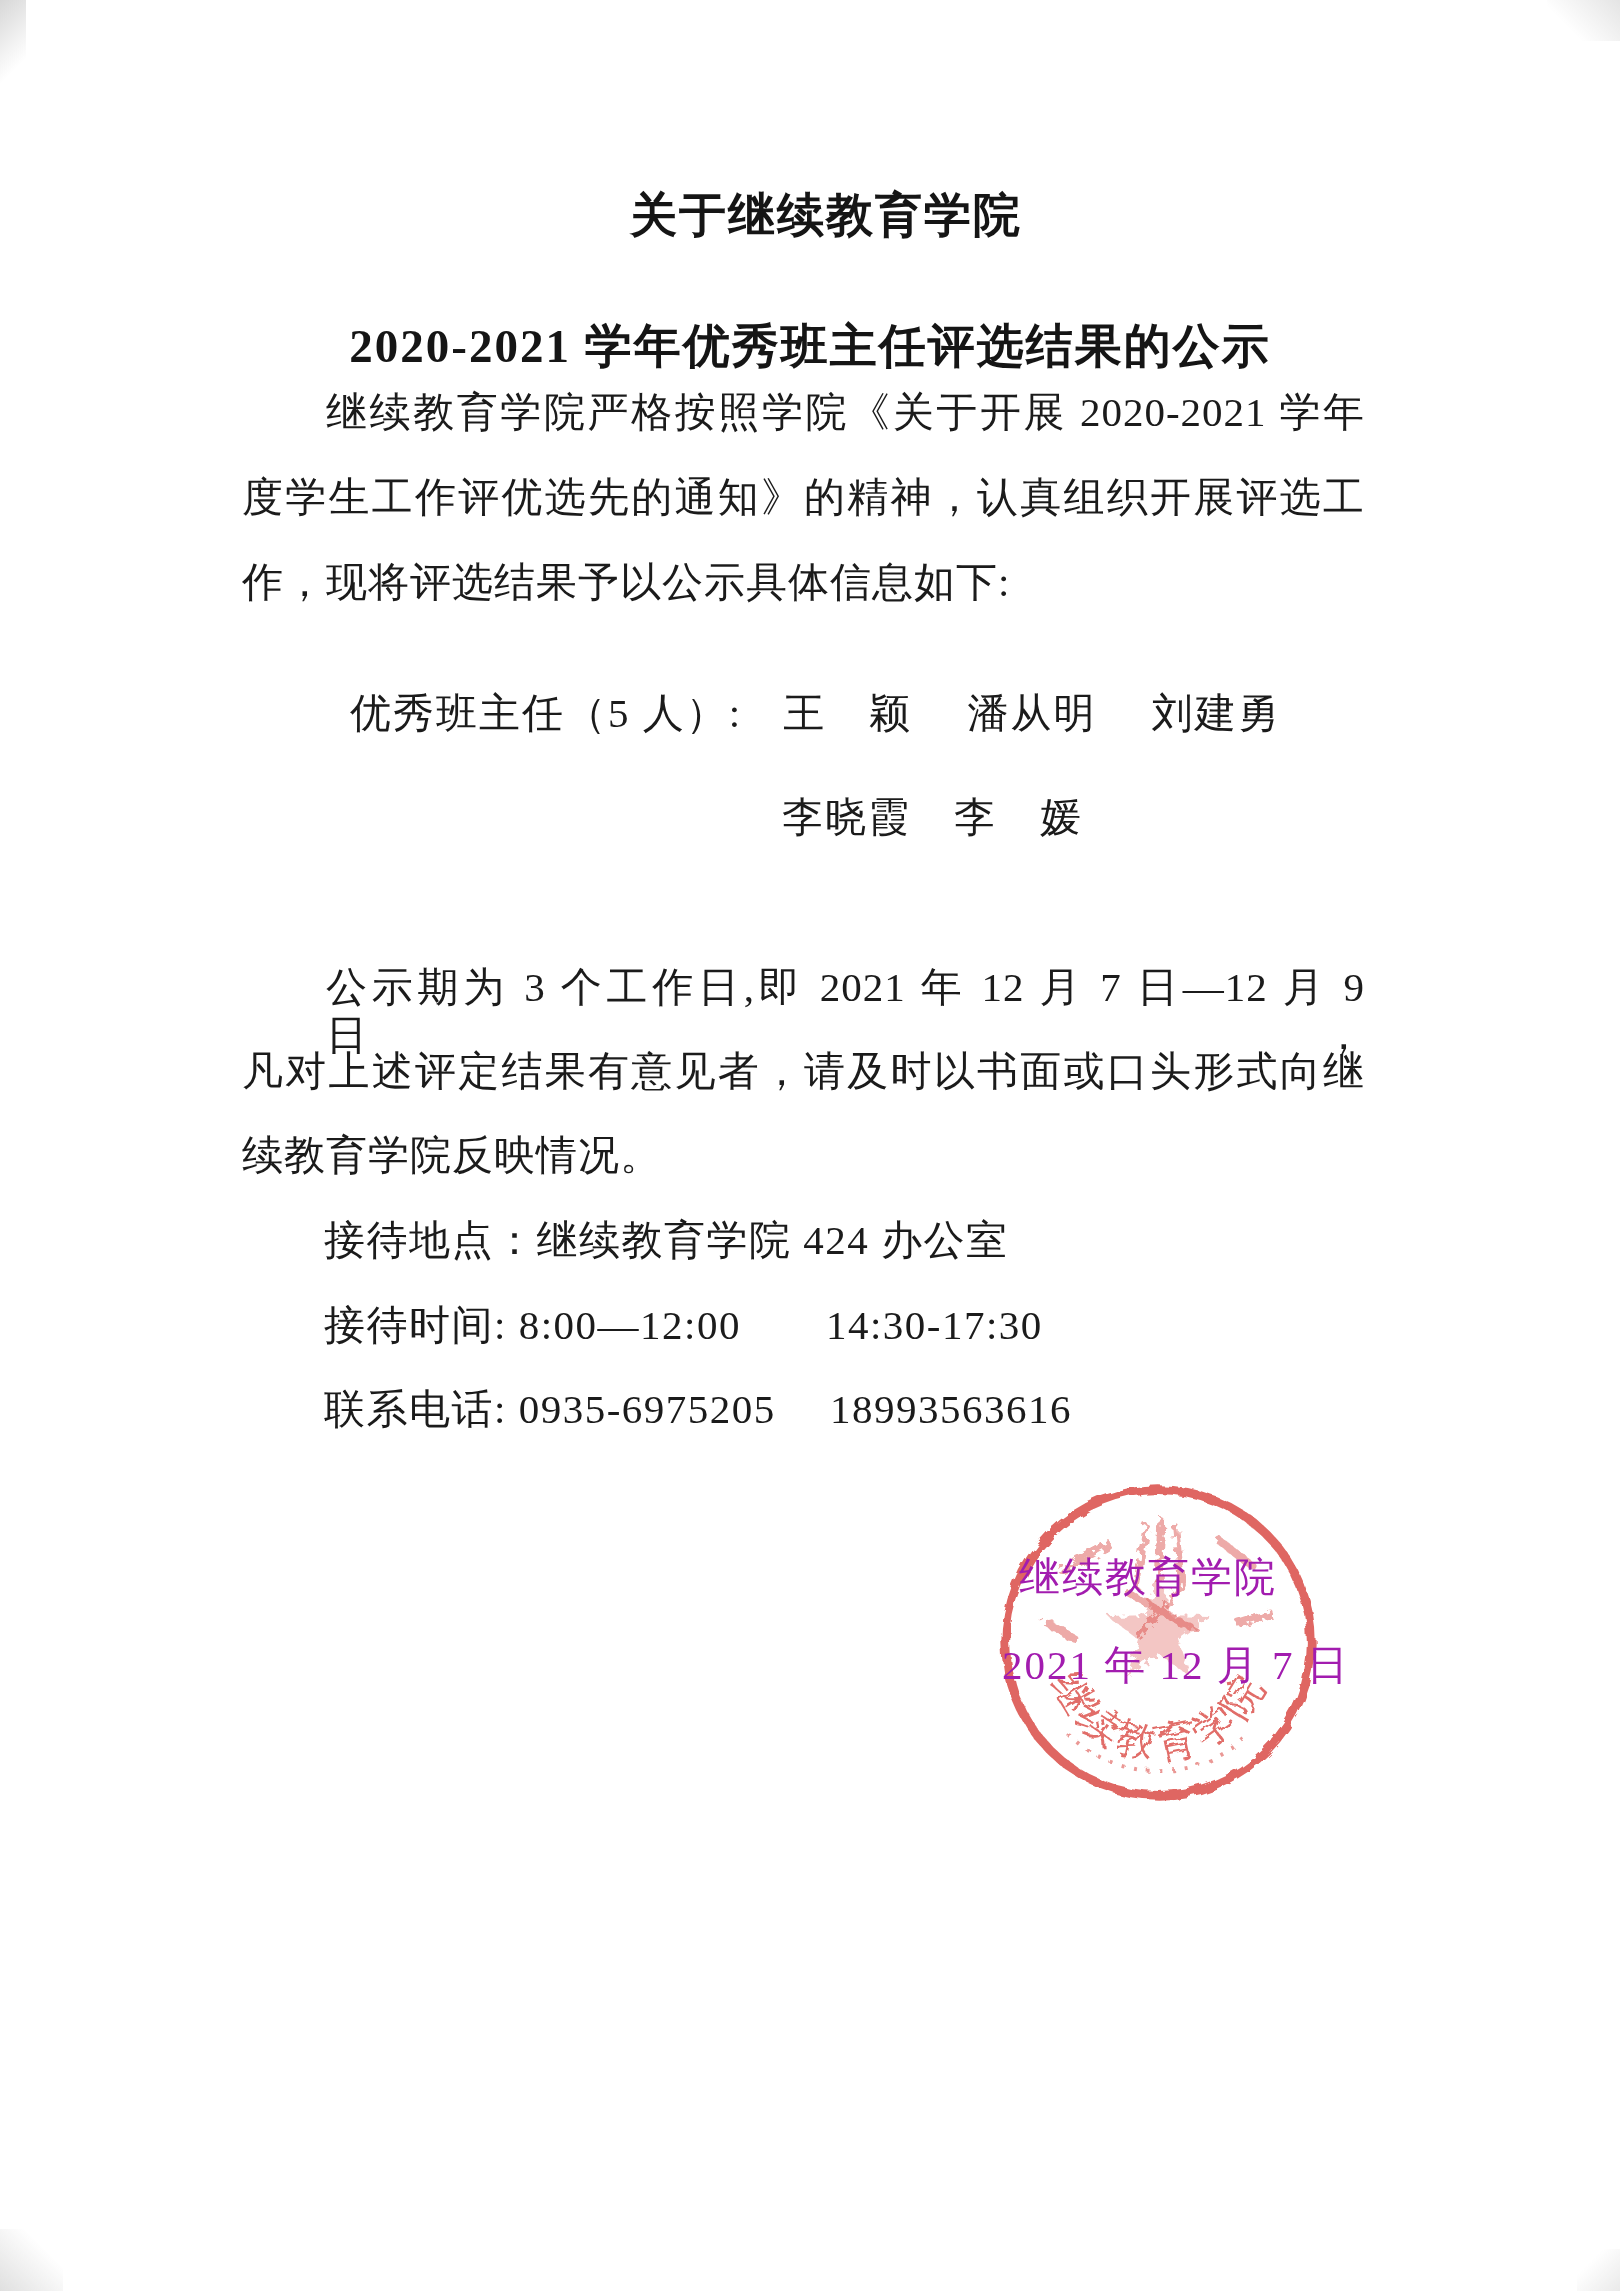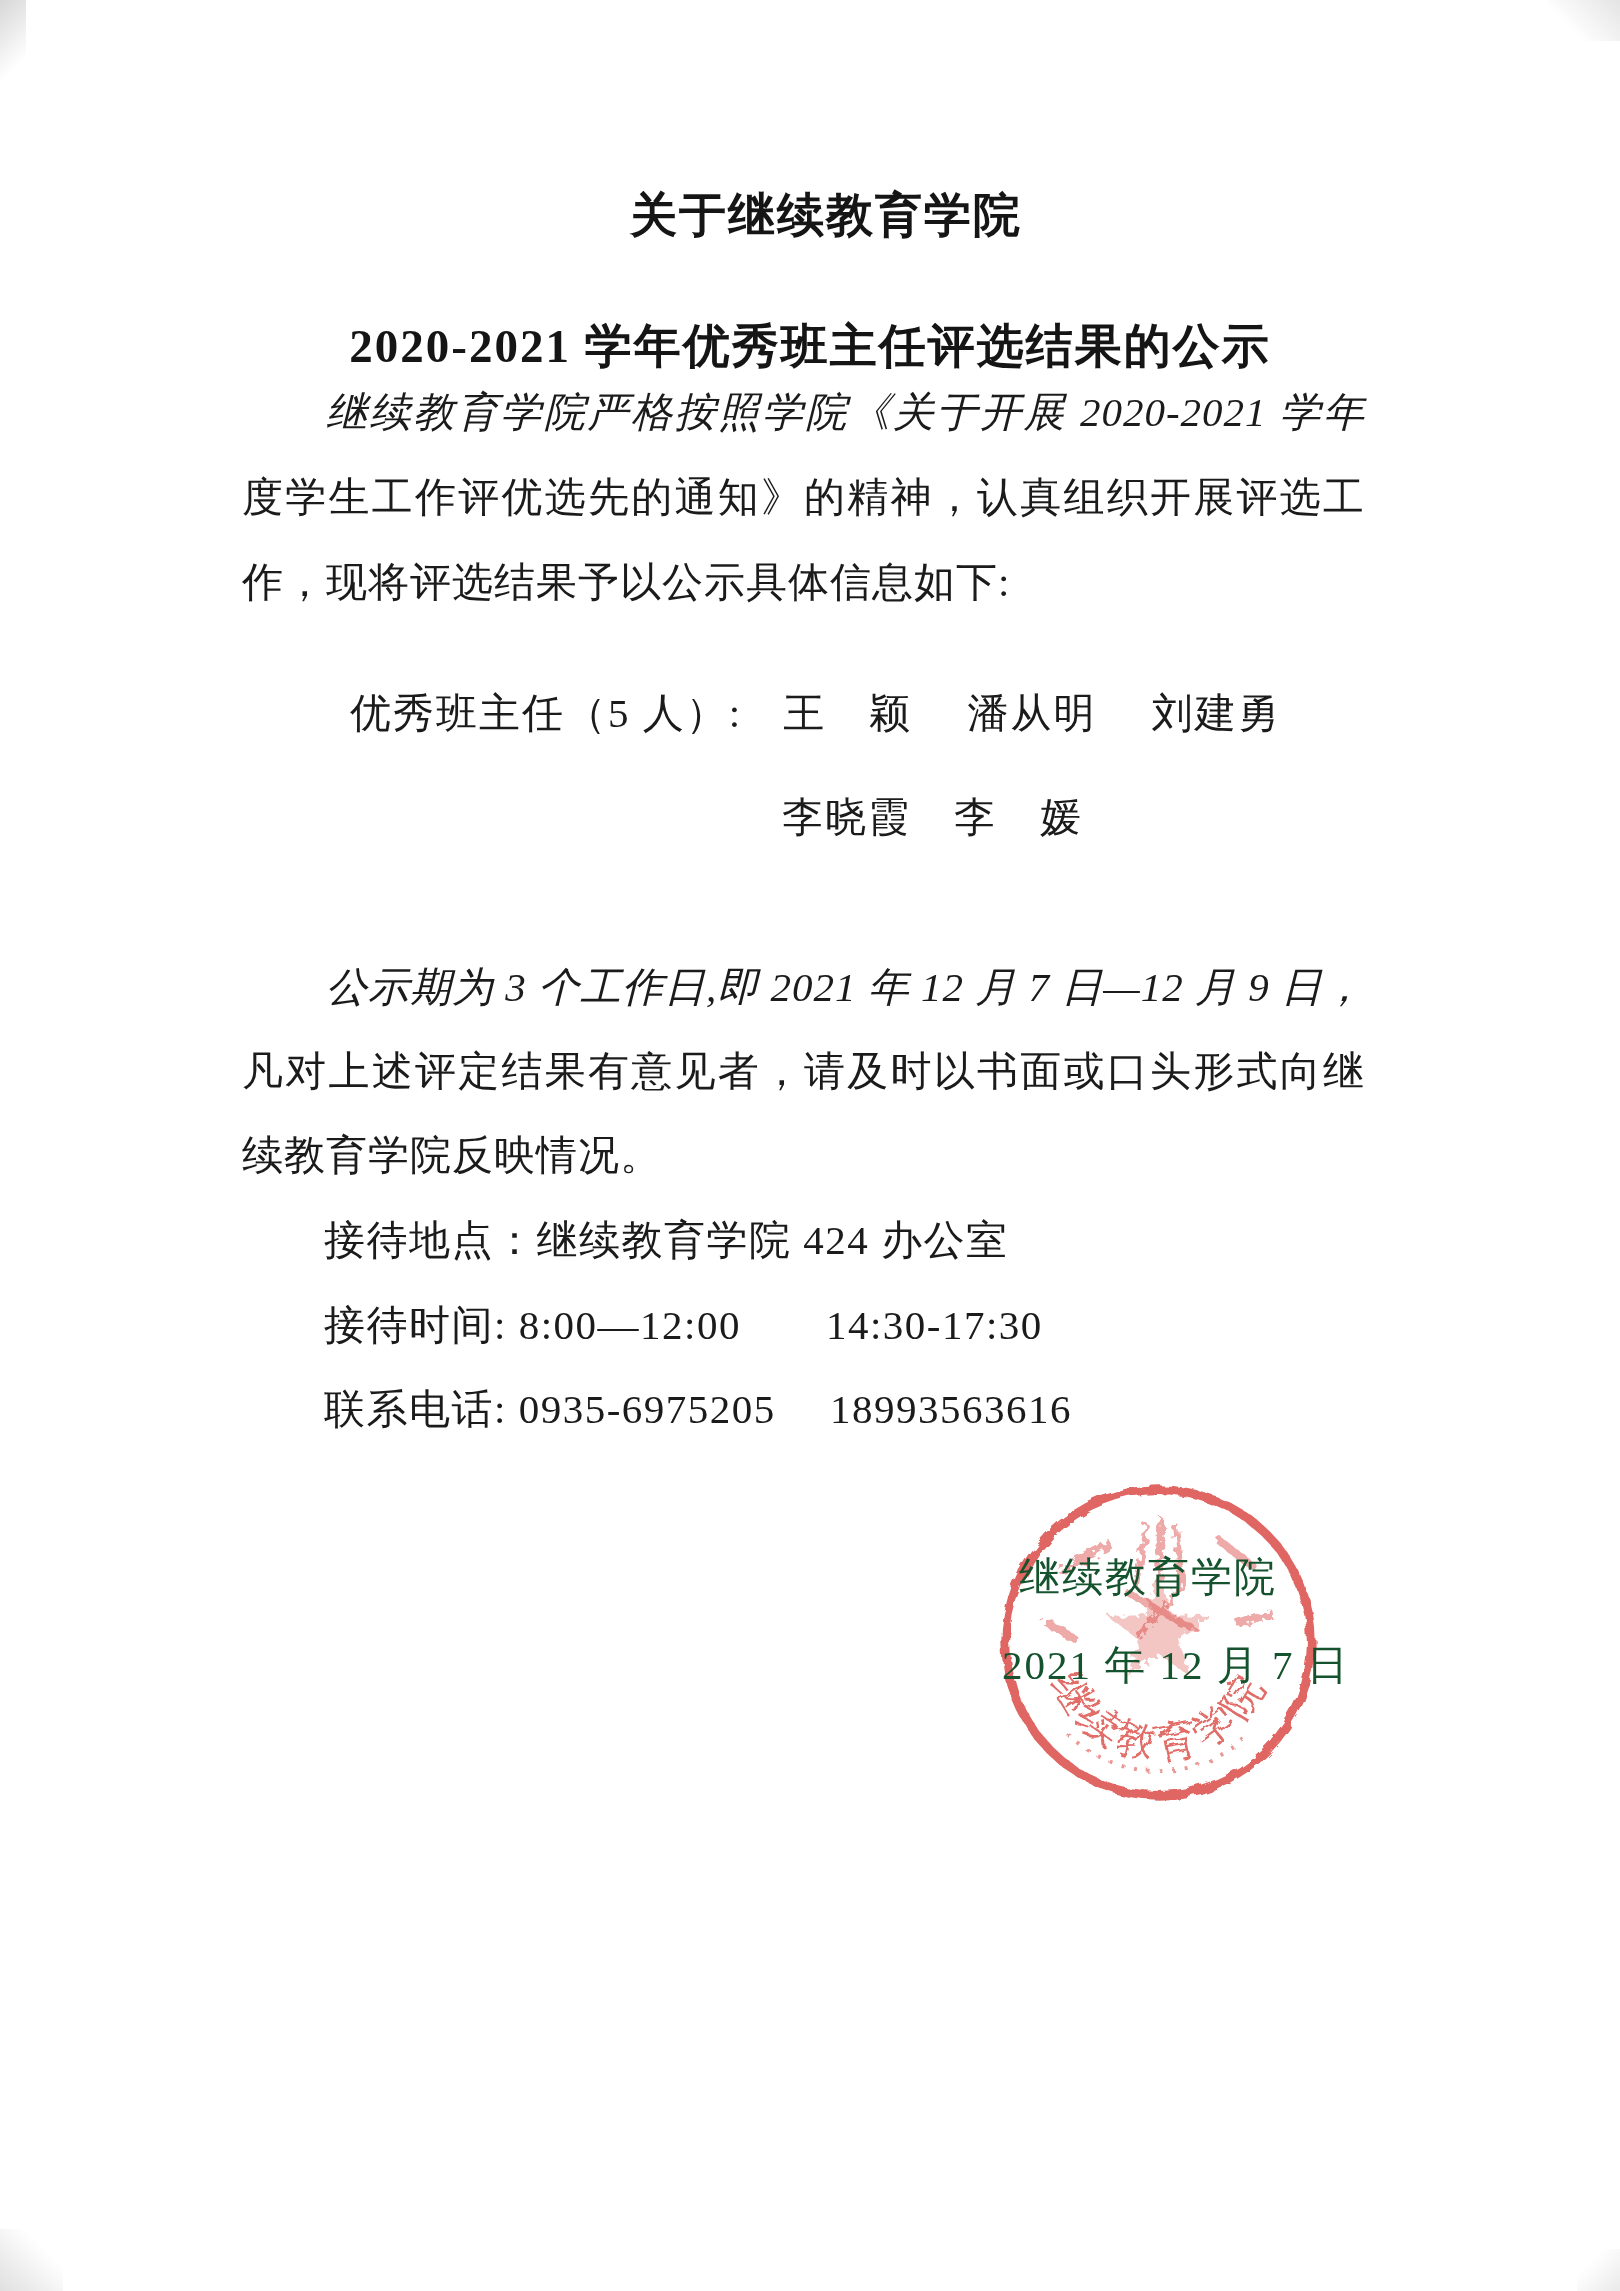--- a/index.html
+++ b/index.html
@@ -24,27 +24,27 @@
     position:absolute;left:242px;
     font-size:41px;line-height:1.18;letter-spacing:1px;
     white-space:pre;margin:0;
   }
   .fill{
     width:1123px;white-space:normal;
     text-align:justify;text-align-last:justify;
     text-justify:inter-character;
   }
   .indent{padding-left:84px;}
-  .fill.indent{width:1039px;font-style:italic;}
+  .fill.indent{width:1039px;}
   .names-row{position:absolute;margin:17px;font-size:41px;line-height:1.18;letter-spacing:2px;white-space:pre;}
   .names-row .gap{display:inline-block;width:41px;}
   .contact-line{letter-spacing:1.5px;}
   .sig{
     position:absolute;margin:0;font-size:41px;line-height:1.18;
-    letter-spacing:2px;white-space:pre;color:#14532d;z-index:3;
+    letter-spacing:2px;white-space:pre;color:#a21caf;z-index:3;
   }
   .stamp{position:absolute;left:992px;top:1476px;width:333px;height:333px;z-index:2;}
   .artifact{position:absolute;pointer-events:none;}
   .artifact.tl{left:0;top:0;width:25.5px;height:94px;background:linear-gradient(135deg,rgba(110,110,110,.28),transparent 70%);}
   .artifact.tr{right:0;top:0;width:73px;height:41px;background:linear-gradient(225deg,rgba(120,120,120,.2),transparent 70%);}
   .artifact.bl{left:0;bottom:0;width:63px;height:63px;background:linear-gradient(45deg,rgba(110,110,110,.22),transparent 70%);}
   .artifact.br{right:0;bottom:0;width:43px;height:43px;background:linear-gradient(315deg,rgba(120,120,120,.16),transparent 70%);}
 </style>
 </head>
 <body>

